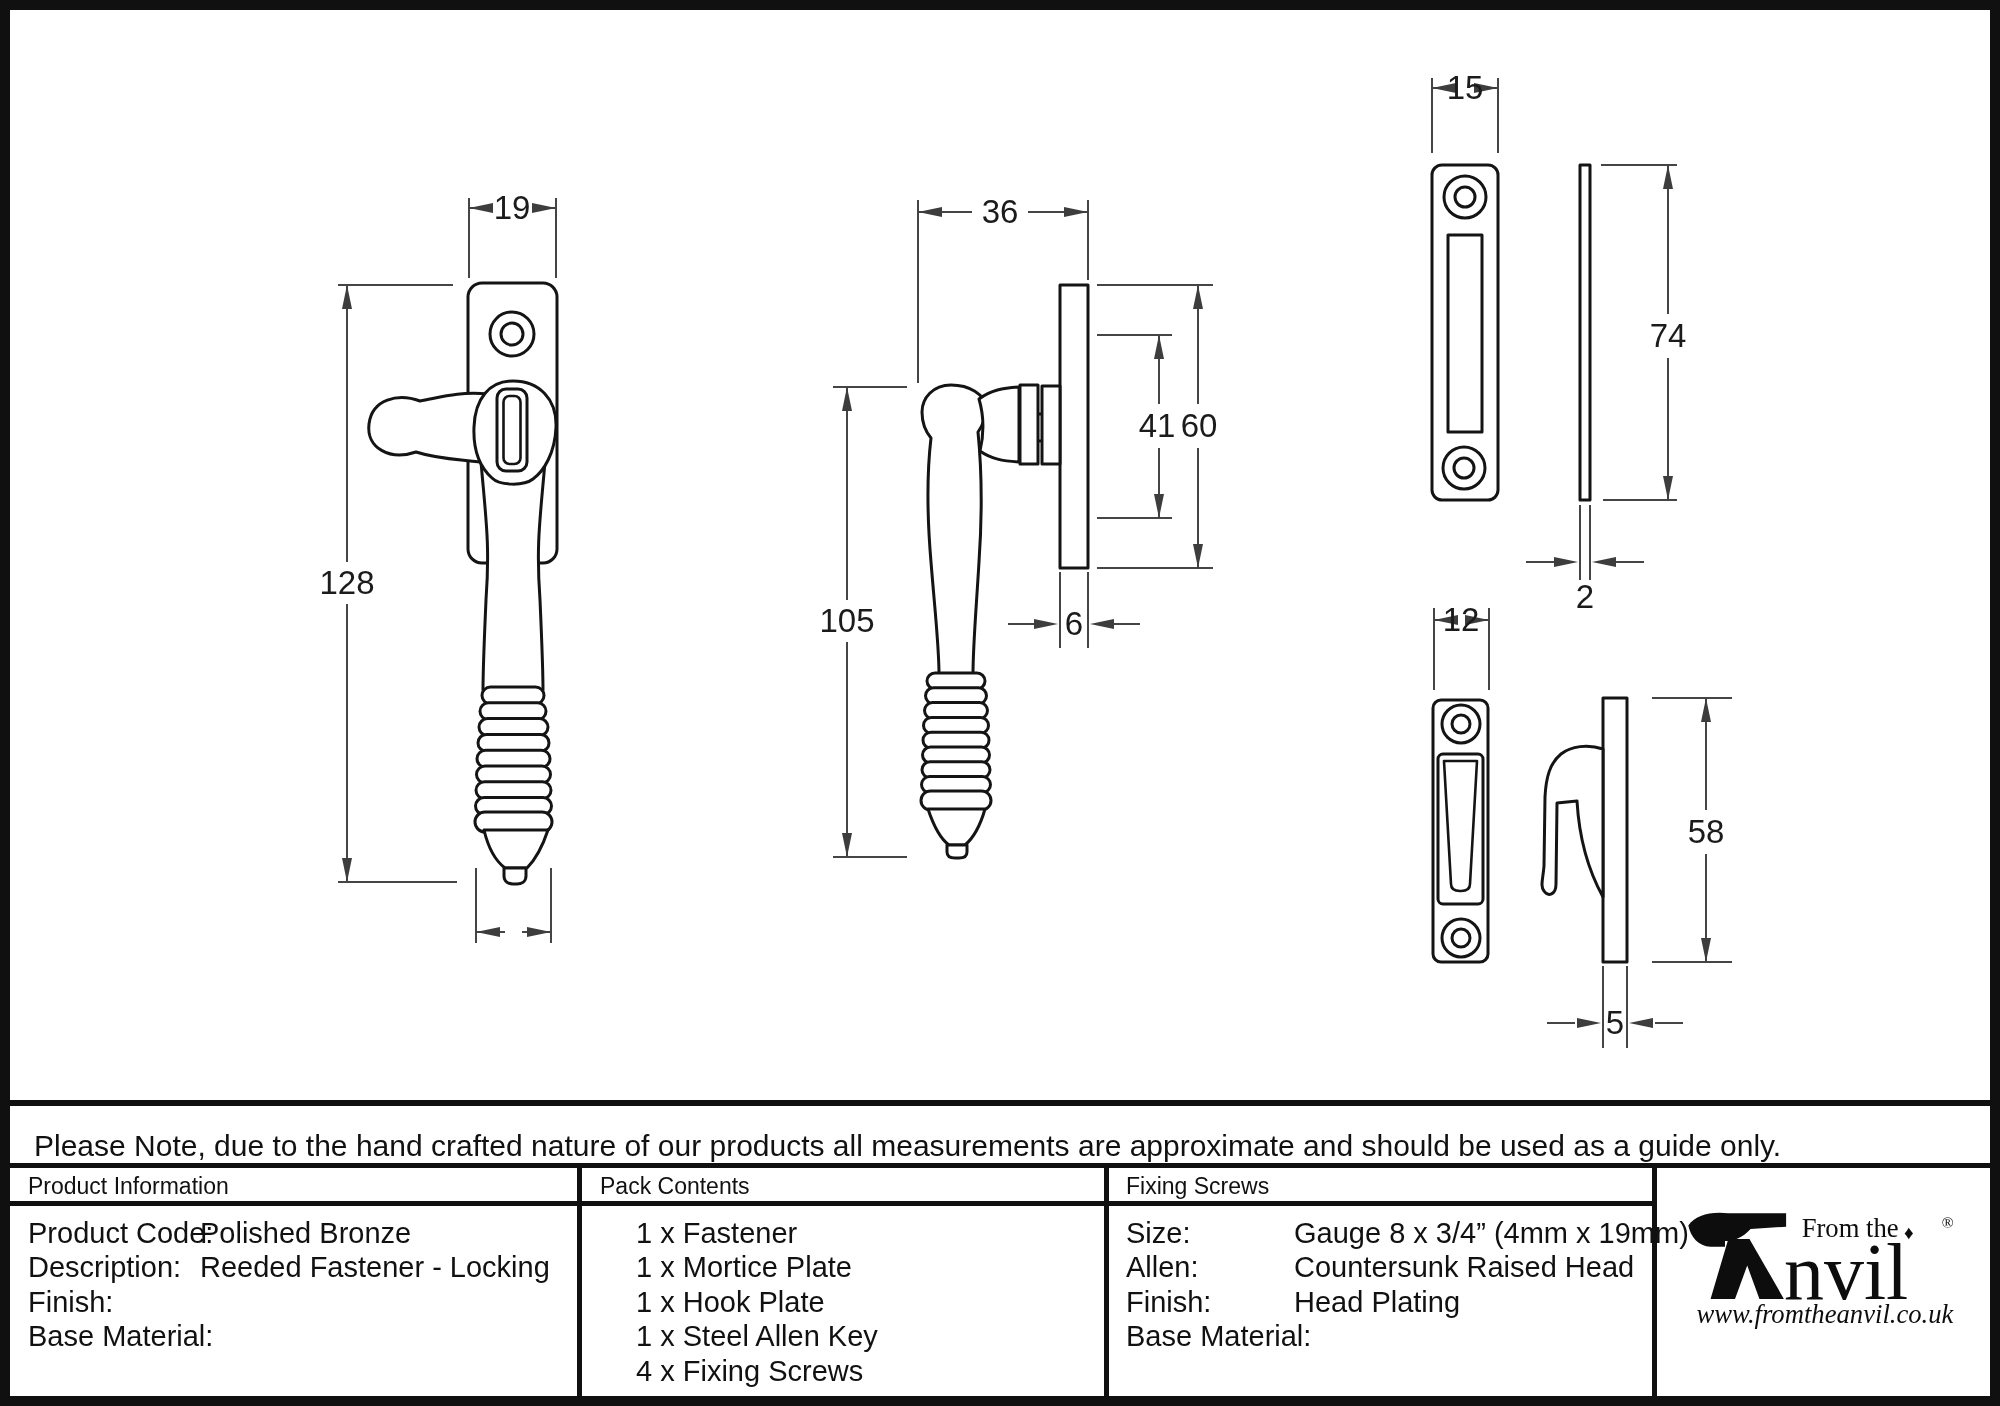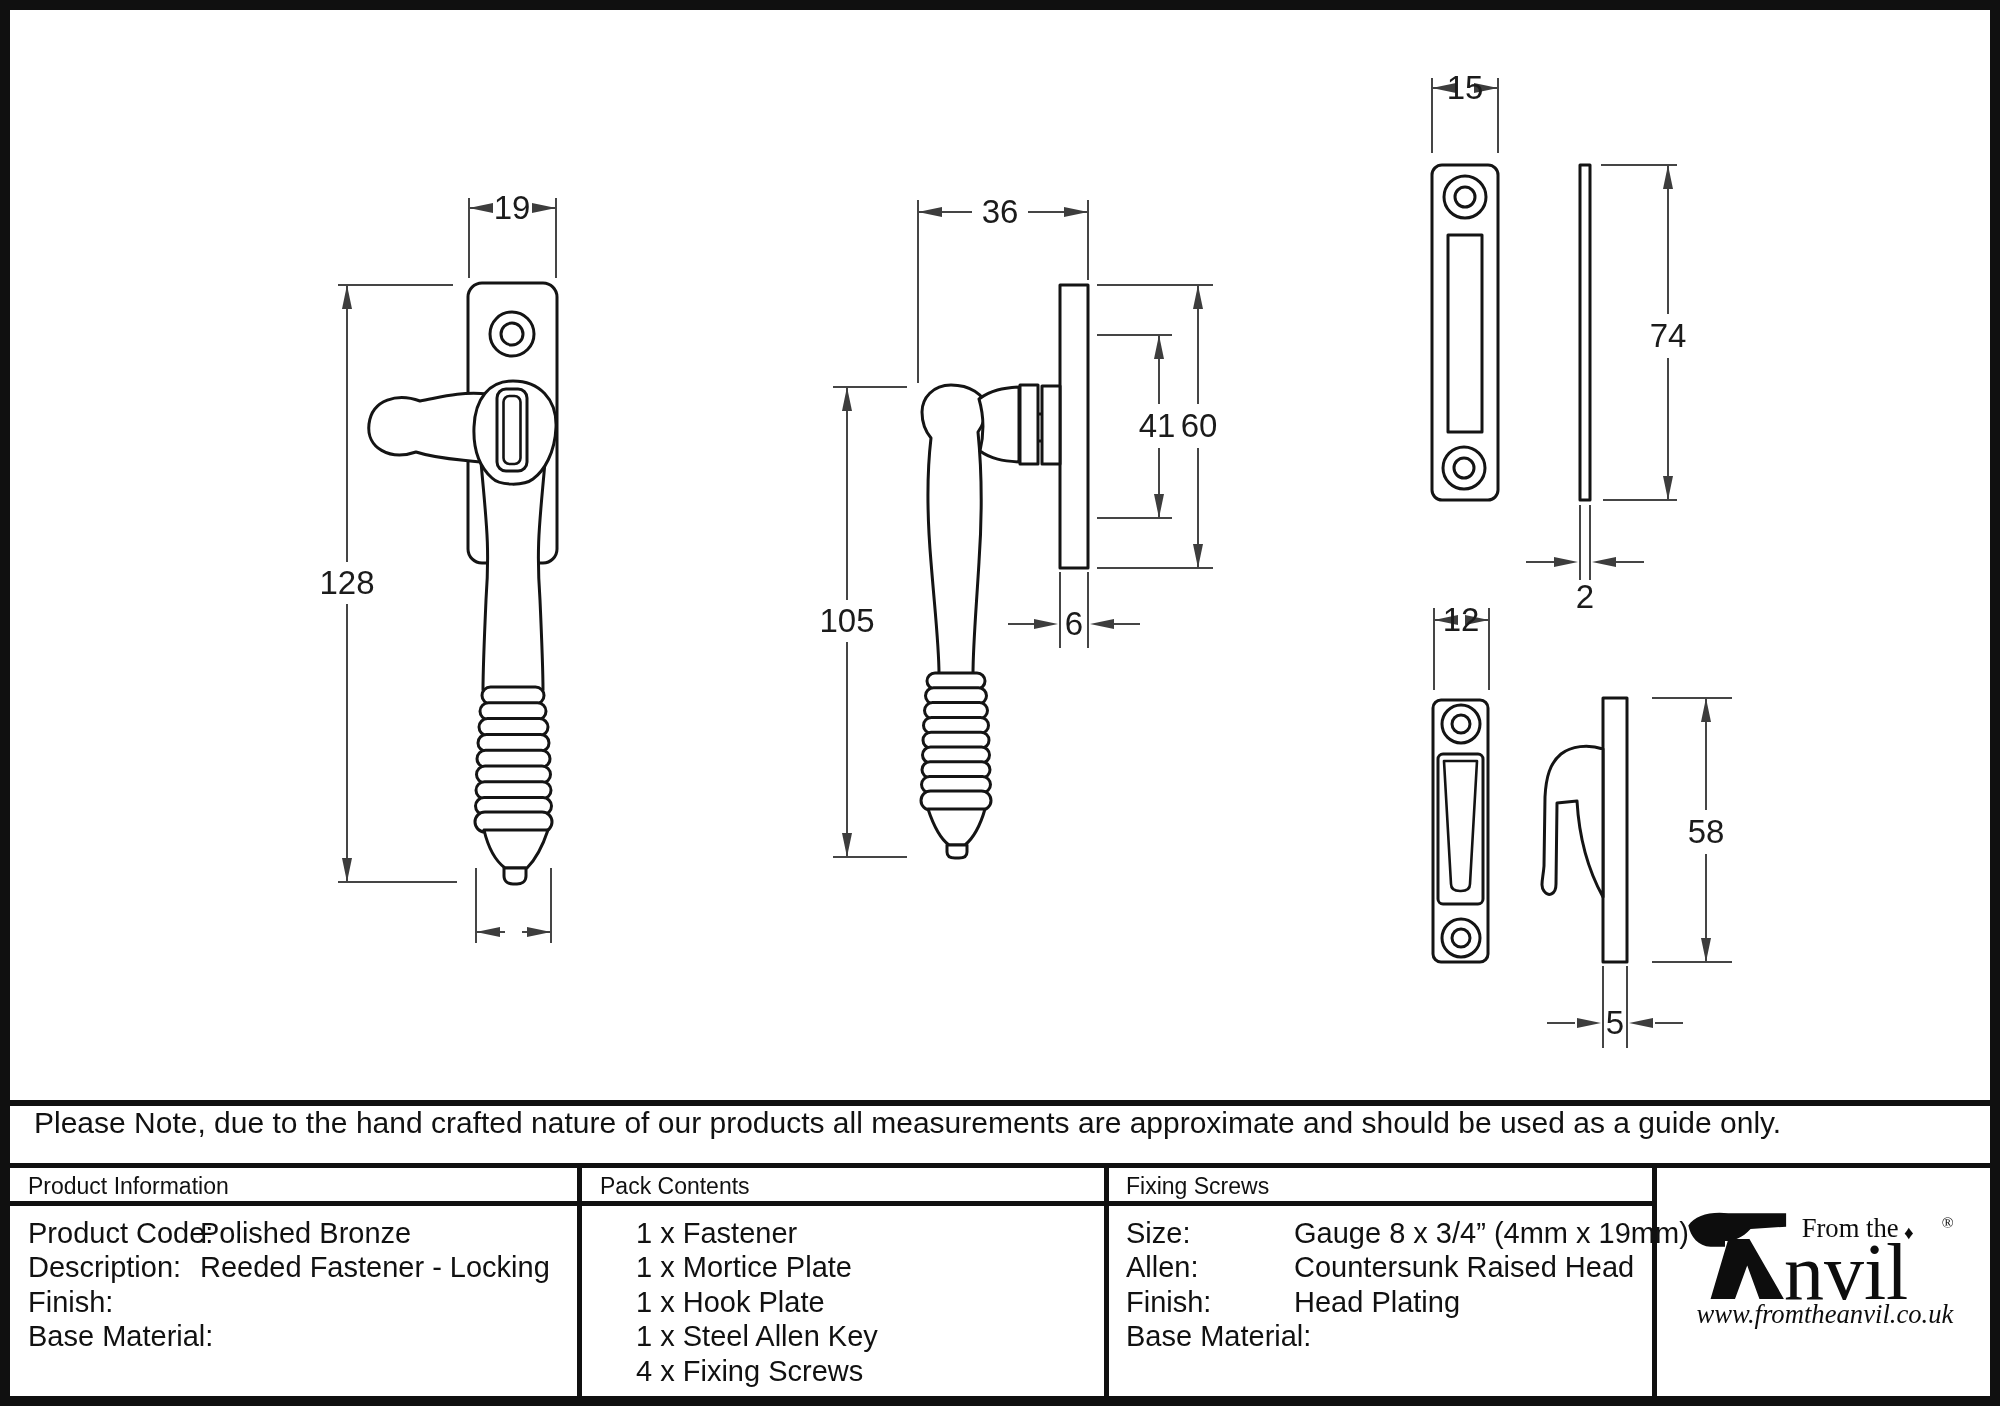--- a/index.html
+++ b/index.html
@@ -10,21 +10,21 @@
   .frame{position:absolute;inset:0;border:10px solid #101010;pointer-events:none;z-index:30;}
   .drawing-svg{position:absolute;left:0;top:0;z-index:1;}
   .outline{fill:#ffffff;stroke:#141414;stroke-width:3;stroke-linejoin:round;}
   .outline-thin{fill:#ffffff;stroke:#141414;stroke-width:2.6;stroke-linejoin:round;}
   .dim{stroke:#454545;stroke-width:2;fill:none;}
   .dim-arrow{fill:#3d3d3d;stroke:none;}
   .dim-text{font-family:"Liberation Sans",sans-serif;font-size:33px;fill:#1b1b1b;text-anchor:middle;}
   .note-row{
     position:absolute;left:10px;right:10px;top:1100px;height:68px;box-sizing:border-box;
     border-top:6px solid #101010;border-bottom:5px solid #101010;
-    display:flex;align-items:flex-start;padding-left:24px;font-size:30px;background:#fff;z-index:10;
+    display:flex;align-items:flex-end;padding-left:24px;font-size:30px;background:#fff;z-index:10;
   }
   .vline{position:absolute;width:5px;background:#101010;top:1168px;height:228px;z-index:12;}
   .header-underline{position:absolute;left:10px;top:1201px;height:5px;background:#101010;z-index:12;}
   .cell-title{position:absolute;top:1170px;height:32px;line-height:32px;font-size:23px;z-index:11;white-space:nowrap;}
   .col-text{position:absolute;top:1216px;font-size:29px;line-height:34.4px;z-index:11;white-space:nowrap;}
   .col-text div{height:34.4px;}
   .logo-box{position:absolute;left:1660px;top:1210px;width:330px;height:186px;z-index:11;
     display:flex;justify-content:center;}
   .serif{font-family:"Liberation Serif",serif;}
 </style>

